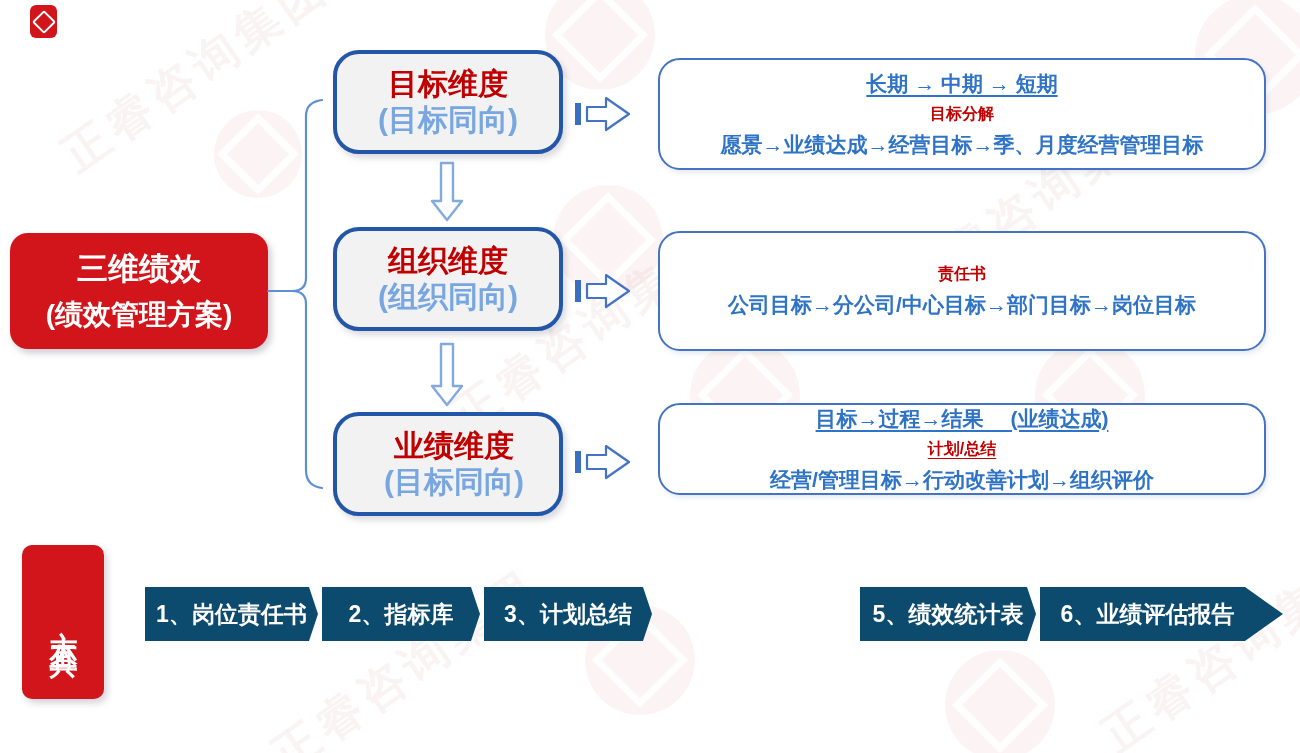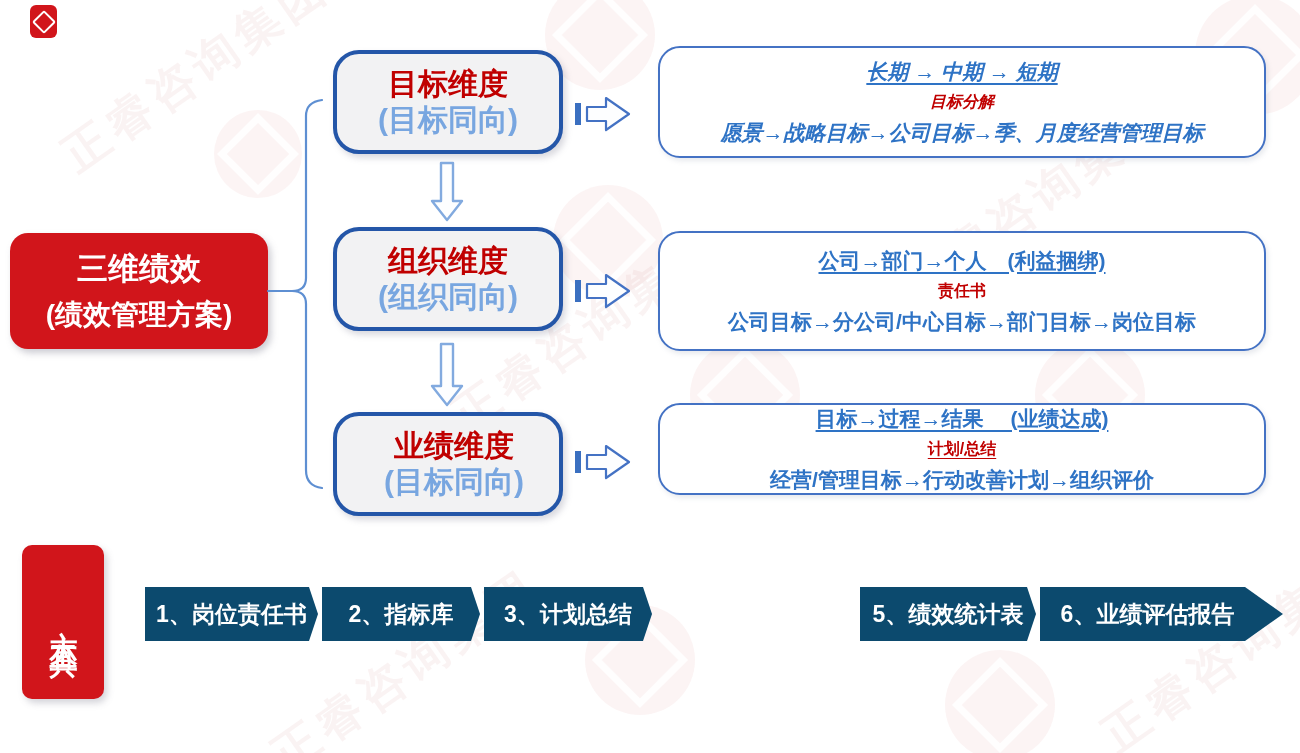--- a/index.html
+++ b/index.html
@@ -127,27 +127,26 @@
   </svg>
   <svg class="svg-abs" style="left:574px;top:271px;" width="58" height="40" viewBox="0 0 58 40">
     <rect x="1" y="9" width="6" height="22" fill="#3A6FC0"></rect>
     <path d="M13,13 h19 v-9 L55,20 L32,36 v-9 H13 z" fill="#FDFEFF" stroke="#4472C4" stroke-width="2.2" stroke-linejoin="round"></path>
   </svg>
   <svg class="svg-abs" style="left:574px;top:442px;" width="58" height="40" viewBox="0 0 58 40">
     <rect x="1" y="9" width="6" height="22" fill="#3A6FC0"></rect>
     <path d="M13,13 h19 v-9 L55,20 L32,36 v-9 H13 z" fill="#FDFEFF" stroke="#4472C4" stroke-width="2.2" stroke-linejoin="round"></path>
   </svg>
 
-  <div class="detail-box" style="top:46px;height:112px;font-style:italic;">
+  <div class="detail-box" style="top:58px;height:112px;">
     <div class="l1">长期 → 中期 →  短期</div>
     <div class="l2">目标分解</div>
-    <div class="l3">愿景→战略目标→公司目标→季、月度经营管理目标</div>
+    <div class="l3">愿景→业绩达成→经营目标→季、月度经营管理目标</div>
   </div>
   <div class="detail-box" style="top:231px;height:120px;">
-    <div class="l1">公司→部门→个人　(利益捆绑)</div>
     <div class="l2">责任书</div>
     <div class="l3">公司目标→分公司/中心目标→部门目标→岗位目标</div>
   </div>
   <div class="detail-box" style="top:403px;height:92px;">
     <div class="l1">目标→过程→结果　 (业绩达成)</div>
     <div class="l2 u">计划/总结</div>
     <div class="l3">经营/管理目标→行动改善计划→组织评价</div>
   </div>
 
   <div class="tools-label">六大工具</div>

